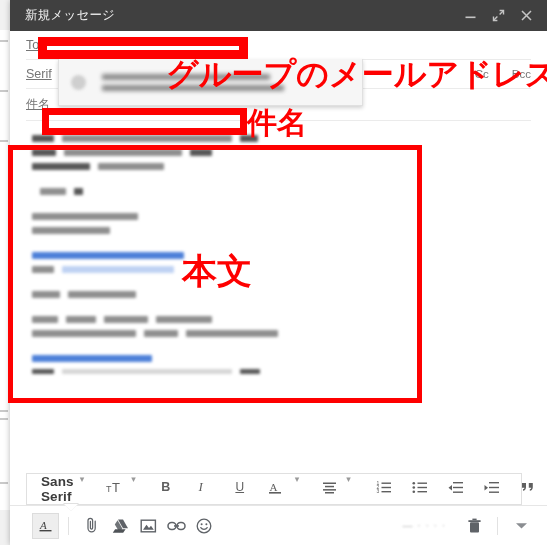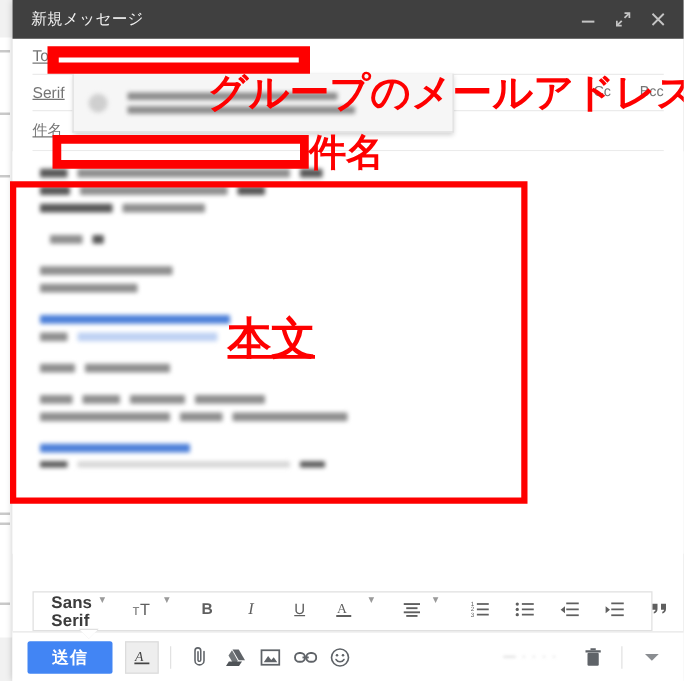--- a/index.html
+++ b/index.html
@@ -349,21 +349,20 @@
             </g>
         </svg>
       </div>
       <div class="vdiv"></div>
 
     </div>
     <div class="fmt-arrow-b"></div>
     <div class="fmt-arrow"></div>
 
     <div class="actionbar">
-      <div class="sendbtn">送信</div>
 
       <div class="fmt-toggle">
         <svg width="14" height="15" viewBox="0 0 14 15">
           <text x="1" y="10.5" font-family="Liberation Serif, serif" font-style="italic" font-size="11" fill="#444">A</text>
           <rect x="0.5" y="12" width="12" height="1.4" fill="#444"></rect>
         </svg>
       </div>
 
       <div class="ab-div"></div>
 
@@ -431,15 +430,15 @@
   <div class="redbox" style="left:38px;top:37px;width:210px;height:22px;"></div>
 
   <div class="redbox thin" style="left:42px;top:108px;width:205px;height:27px;"></div>
 
   <div class="redbox body" style="left:8px;top:145px;width:414px;height:258px;"></div>
 
   <div class="redtext" style="left:166px;top:58px;font-size:32px;">グループのメールアドレス</div>
 
   <div class="redtext" style="left:247px;top:108px;font-size:30px;">件名</div>
 
-  <div class="redtext" style="left:182px;top:254px;font-size:35px;text-decoration:underline;">本文</div>
+  <div class="redtext" style="left:182px;top:254px;font-size:35px;">本文</div>
 
 </div>
 
 </body></html>

